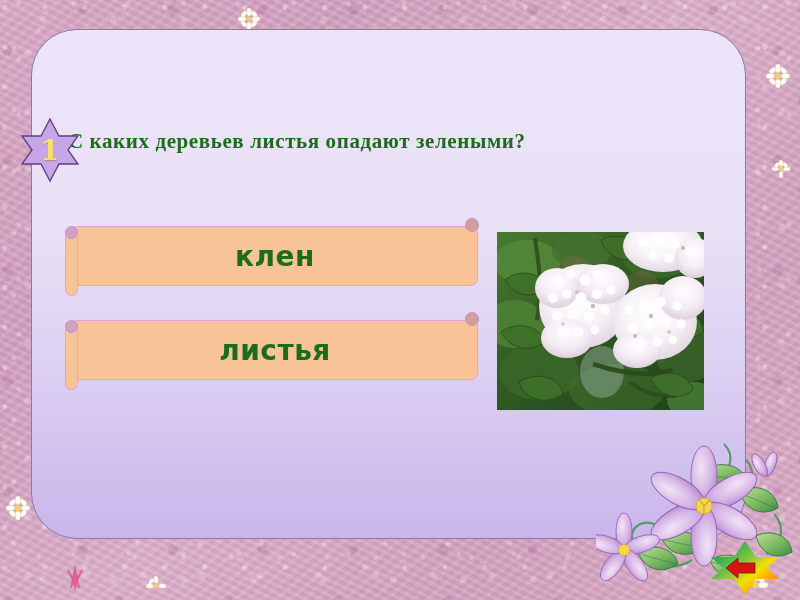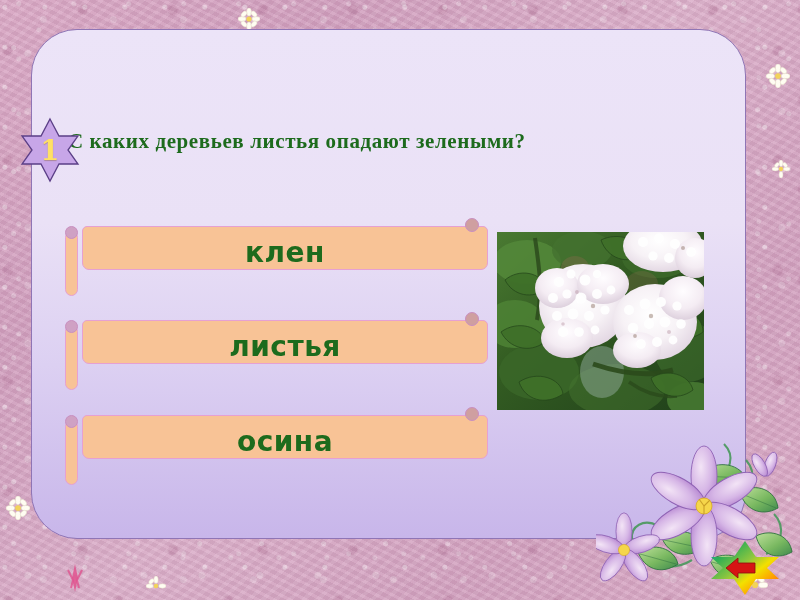--- a/index.html
+++ b/index.html
@@ -103,30 +103,30 @@
     width: 416px;
     height: 57px;
     z-index: 4;
   }
   .scroll-btn.a1 { top: 226px; }
   .scroll-btn.a2 { top: 320px; }
   .scroll-btn.a3 { top: 415px; }
 
   .scroll-body {
     position: absolute;
-    left: 20px;
+    left: 10px;
     top: 0;
     width: 406px;
-    height: 44px;
+    height: 60px;
     background: #f8c396;
     border: 1.6px solid #e6a0d2;
     border-radius: 5px 5px 7px 7px;
     box-sizing: border-box;
     display: flex;
-    align-items: flex-end;
+    align-items: center;
     justify-content: center;
   }
   
   .scroll-roll {
     position: absolute;
     left: 3px;
     top: 5px;
     width: 13px;
     height: 65px;
     background: #f8c396;
@@ -326,28 +326,20 @@
 
   <div class="scroll-btn a2">
     <div class="scroll-roll"></div>
     <div class="knob-l"></div>
     <div class="scroll-body">
       <span class="scroll-label">листья</span>
     </div>
     <div class="knob-r"></div>
   </div>
 
-  <div class="scroll-btn a3">
-    <div class="scroll-roll"></div>
-    <div class="knob-l"></div>
-    <div class="scroll-body">
-      <span class="scroll-label">осина</span>
-    </div>
-    <div class="knob-r"></div>
-  </div>
 
   <div id="photo">
     <svg width="207" height="178" viewBox="0 0 207 178" preserveAspectRatio="none">
       <defs>
         <radialGradient id="blossom1" cx="45%" cy="40%" r="62%">
           <stop offset="0%" stop-color="#ffffff"></stop>
           <stop offset="55%" stop-color="#f7f2f6"></stop>
           <stop offset="100%" stop-color="#e2d6e2"></stop>
         </radialGradient>
         <radialGradient id="blossom2" cx="50%" cy="35%" r="65%">

